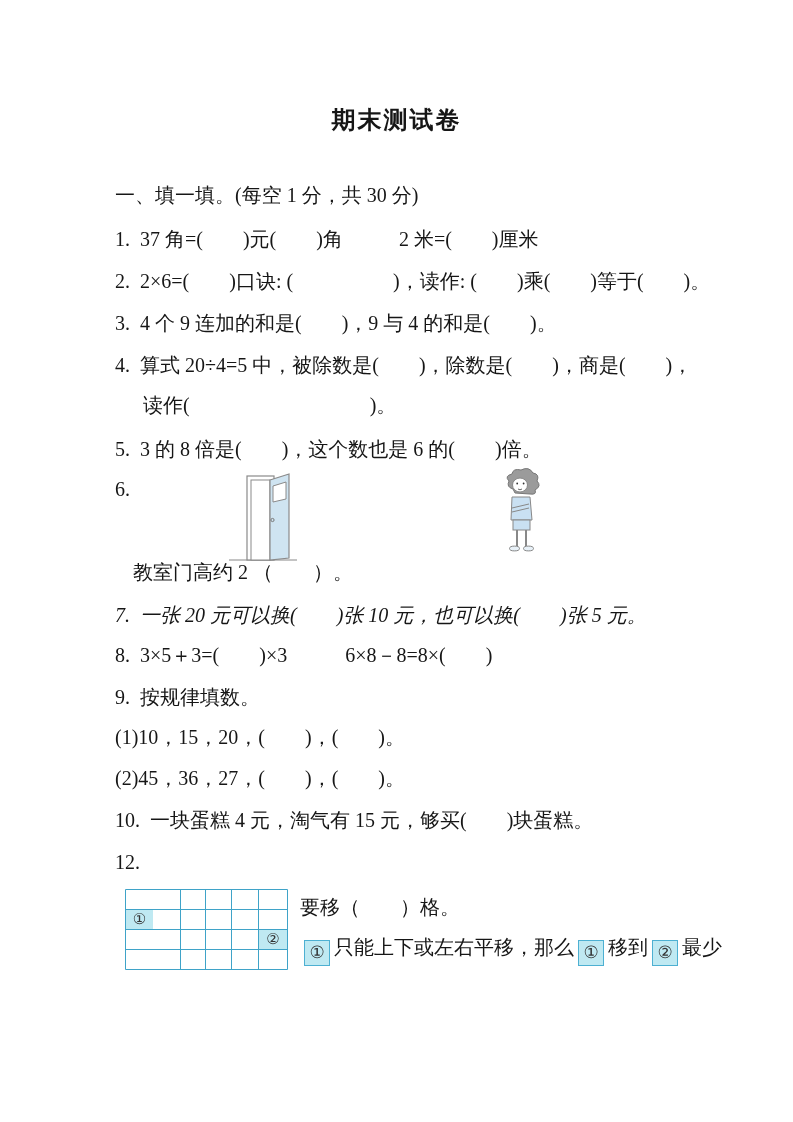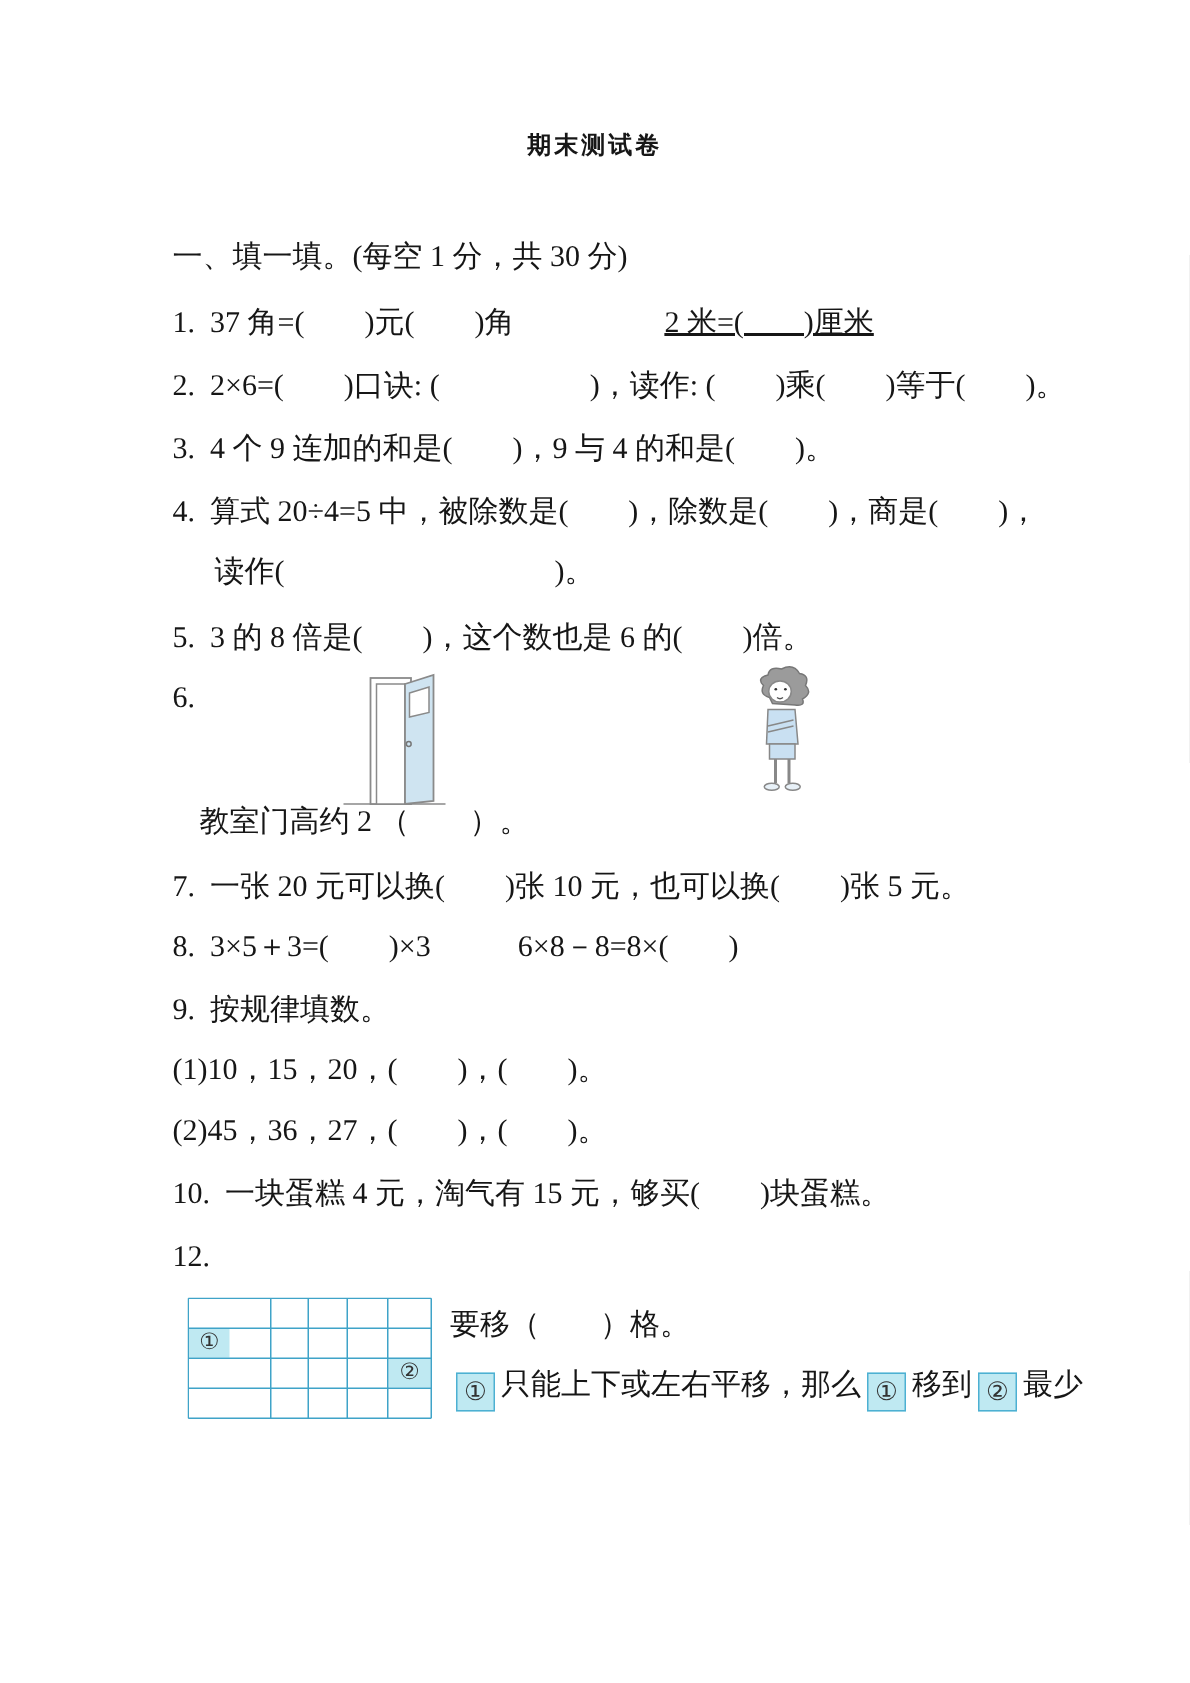--- a/index.html
+++ b/index.html
@@ -7,46 +7,46 @@
     position:relative;
     width:793px; height:1122px;
     margin:0 auto;
     background:#ffffff;
     color:#161616;
     font-family:"Liberation Serif","DejaVu Serif",serif;
     font-size:20px;
     overflow:hidden;
   }
   .title {
-    margin-top:84px;
+    margin-top:108px;
     text-align:center;
-    font-size:16px;
+    font-size:24px;
     font-weight:bold;
     line-height:28px;
     letter-spacing:2px;
     font-family:Liberation Mono, monospace;
   }
   .heading {
     margin:46px 0 0 115px;
     line-height:26px;
   }
   .q {
     margin-left:115px;
     margin-top:16px;
     line-height:26px;
     white-space:nowrap;
   }
   .qnum { margin-right:10px; }
-  .gap-q1 { margin-left:100px;text-decoration:underline; }
+  .gap-q1 { margin-left:56px; }
   .gap-q8 { margin-left:58px; }
   .mt14 { margin-top:14px; }
   .mt15 { margin-top:15px; }
   .mt17 { margin-top:17px; }
   .mt18 { margin-top:18px; }
-  .mt22 { margin-top:22px; }
+  .mt22 { margin-top:22px;font-style:italic; }
 
   
   .q6block {
     position:relative;
     margin-left:115px;
     margin-top:14px;
     height:104px;
   }
   .q6num { position:absolute; left:0; top:0; line-height:26px; }
   .door-svg { position:absolute; left:112px; top:-6px; }

